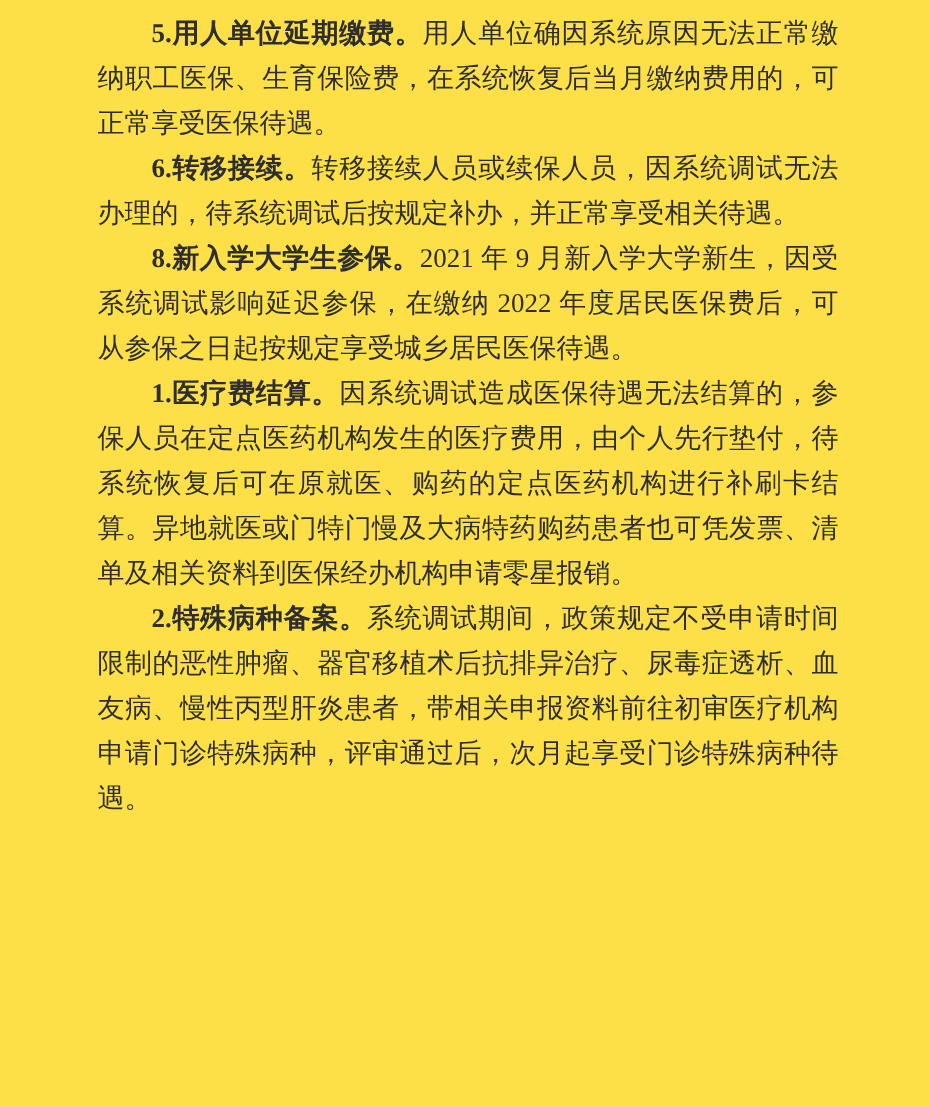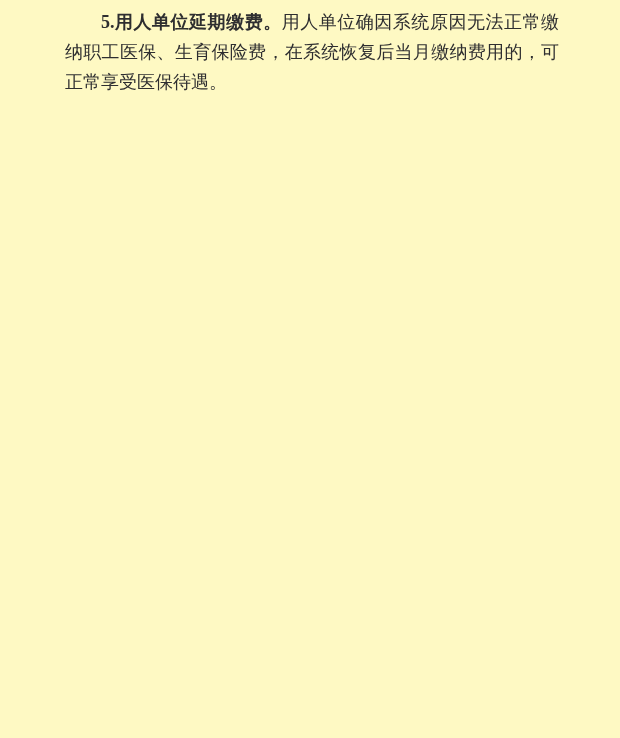--- a/index.html
+++ b/index.html
@@ -5,21 +5,21 @@
   html, body {
     margin: 0;
     padding: 0;
     background: #ffffff;
   }
   .page {
     position: relative;
     box-sizing: border-box;
     width: 620px;
     height: 738px;
-    background: #fef9c3;
+    background: #fde047;
     padding: 7px 61px 8px 65px;
     overflow: hidden;
     font-family: "Liberation Serif", "DejaVu Serif", serif;
     font-size: 18px;
     line-height: 30px;
     color: #2e2e30;
     text-align: justify;
   }
   .para {
     margin: 0;
@@ -34,20 +34,24 @@
     font-weight: 700;
   }
 </style>
 </head>
 <body>
 
 <div class="page">
 
   <p class="para"><span class="lead">5.用人单位延期缴费。</span><span>用人单位确因系统原因无法正常缴纳职工医保、生育保险费，在系统恢复后当月缴纳费用的，可正常享受医保待遇。</span></p>
 
+  <p class="para"><span class="lead">6.转移接续。</span><span>转移接续人员或续保人员，因系统调试无法办理的，待系统调试后按规定补办，并正常享受相关待遇。</span></p>
 
 
+  <p class="para"><span class="lead">8.新入学大学生参保。</span><span>2021 年 9 月新入学大学新生，因受系统调试影响延迟参保，在缴纳 2022 年度居民医保费后，可从参保之日起按规定享受城乡居民医保待遇。</span></p>
 
 
+  <p class="para"><span class="lead">1.医疗费结算。</span><span>因系统调试造成医保待遇无法结算的，参保人员在定点医药机构发生的医疗费用，由个人先行垫付，待系统恢复后可在原就医、购药的定点医药机构进行补刷卡结算。异地就医或门特门慢及大病特药购药患者也可凭发票、清单及相关资料到医保经办机构申请零星报销。</span></p>
 
+  <p class="para"><span class="lead">2.特殊病种备案。</span><span>系统调试期间，政策规定不受申请时间限制的恶性肿瘤、器官移植术后抗排异治疗、尿毒症透析、血友病、慢性丙型肝炎患者，带相关申报资料前往初审医疗机构申请门诊特殊病种，评审通过后，次月起享受门诊特殊病种待遇。</span></p>
 
 
 </div>
 
 </body></html>

